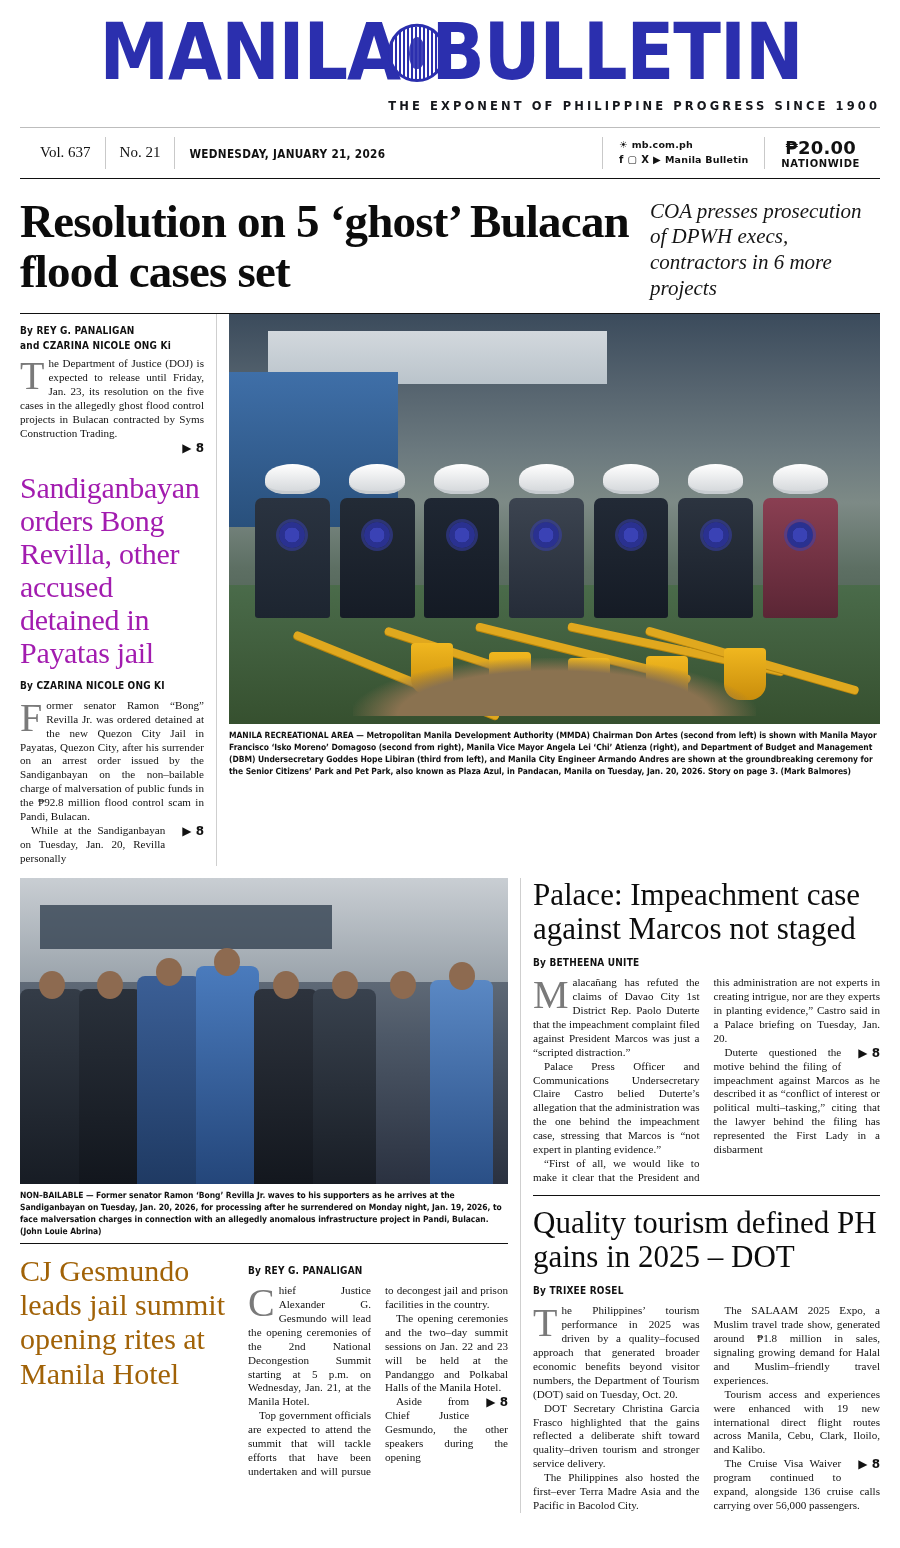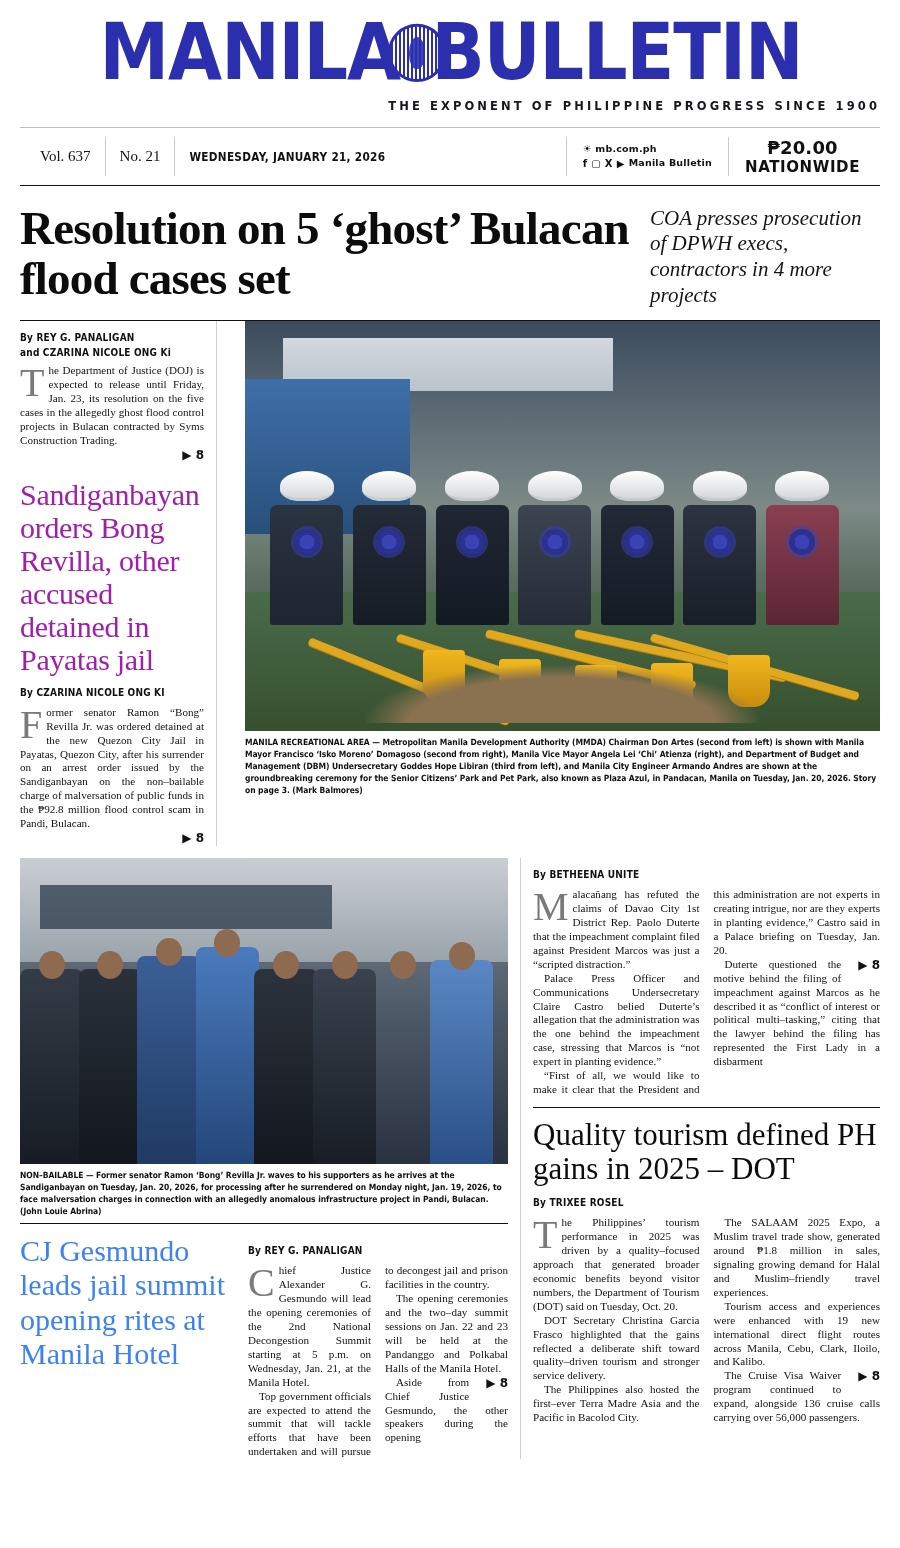--- a/index.html
+++ b/index.html
@@ -86,21 +86,21 @@
     font-size: 9.5px; font-weight: 700; line-height: 1.5;
     padding: 0 16px; letter-spacing:.2px;
   }
   .web .row { display:flex; align-items:center; gap:4px; }
   .soc { display:inline-flex; gap:3px; align-items:center; font-size:10px; }
   .price {
     font-family: "DejaVu Sans", sans-serif;
     text-align:center; padding-left: 16px;
   }
   .price .amt { font-size: 18px; font-weight: 700; letter-spacing:.2px;}
-  .price .nw { font-size: 15px; font-weight: 700; letter-spacing: .6px; }
+  .price .nw { font-size: 10px; font-weight: 700; letter-spacing: .6px; }
 
   
   .lead { display:flex; padding: 18px 36px 0 20px; align-items: flex-start; }
   .lead h1 {
     margin: 0;
     font-family: "Liberation Serif", serif;
     font-weight: 700;
     font-size: 47px;
     line-height: 1.06;
     letter-spacing: -0.8px;
@@ -113,21 +113,21 @@
     font-style: italic;
     font-size: 21px; line-height: 1.22;
     padding-left: 16px; padding-top: 2px;
     color:#151515;
   }
   .lead-rule { border-bottom: 1px solid #111; margin: 12px 20px 0 20px; }
 
   
   .grid { display:flex; padding: 0 20px; }
   .col-left { width: 196px; flex: 0 0 196px; padding-right: 12px; }
-  .col-right { flex: 1 1 auto; padding-left: 28px; border-left: 1px solid #cfcfcf; }
+  .col-right { flex: 1 1 auto; padding-left: 12px; border-left: 1px solid #cfcfcf; }
 
   .byline {
     font-family: "DejaVu Sans", sans-serif;
     font-weight: 700; font-size: 9px;
     letter-spacing: .2px; line-height: 1.45;
     margin: 9px 0 8px 0;
     transform: scaleY(1.2); transform-origin: left top;
   }
 
   p.body {
@@ -225,21 +225,21 @@
     color:#0c0c0c;
   }
   .twocol { column-count: 2; column-gap: 14px; }
   .hr-dark { border-top:1px solid #111; margin:10px 0; }
 
   .cj-wrap { display:flex; gap:12px; }
   .cj-head { width: 216px; flex:0 0 216px; }
   .cj-head h2 {
     margin:0;
     font-family:"Liberation Serif", serif;
-    font-weight:400; font-size:30px; line-height:1.14; color:#3b82f6;
+    font-weight:400; font-size:30px; line-height:1.14; color:#a16207;
   }
   .cj-body { flex:1 1 auto; }
 </style>
 </head>
 <body>
 
 <div class="page">
 
   <div class="masthead">
     <div class="mb-logo">
@@ -276,39 +276,40 @@
       <div class="sep"></div>
       <div class="price">
         <div class="amt">₱20.00</div>
         <div class="nw">NATIONWIDE</div>
       </div>
     </div>
   </div>
 
   <div class="lead">
     <h1>Resolution on 5 ‘ghost’ Bulacan flood cases set</h1>
-    <div class="lead-deck">COA presses prosecution of DPWH execs, contractors in 4 more projects</div>
+    <div class="lead-deck">COA presses prosecution of DPWH execs, contractors in 6 more projects</div>
   </div>
   <div class="lead-rule"></div>
 
   <div class="grid">
 
     <div class="col-left">
       <div class="byline">
         <div>By REY G. PANALIGAN</div>
         <div>and CZARINA NICOLE ONG Ki</div>
       </div>
       <p class="body dropcap">The Department of Justice (DOJ) is expected to release until Friday, Jan. 23, its resolution on the five cases in the allegedly ghost flood control projects in Bulacan contracted by Syms Construction Trading.</p>
       <div style="text-align:right" class="jump">▶ 8</div>
 
       <h2 class="head2">Sandiganbayan orders Bong Revilla, other accused detained in Payatas jail</h2>
       <div class="byline">By CZARINA NICOLE ONG KI</div>
       <p class="body dropcap">Former senator Ramon “Bong” Revilla Jr. was ordered detained at the new Quezon City Jail in Payatas, Quezon City, after his surrender on an arrest order issued by the Sandiganbayan on the non–bailable charge of malversation of public funds in the ₱92.8 million flood control scam in Pandi, Bulacan.</p>
       <p class="body">
         <span class="jump jump-inline">▶ 8</span>
+        <span>While at the Sandiganbayan on Tuesday, Jan. 20, Revilla personally</span>
       </p>
     </div>
 
     <div class="col-right">
       <div class="photo scene1">
         <div class="banner"></div>
         <div class="bus"></div>
         <div class="turf"></div>
 
         <div class="person" style="left:4%;">
@@ -417,20 +418,21 @@
             <p class="body">
               <span class="jump jump-inline">▶ 8</span>
               <span>Aside from Chief Justice Gesmundo, the other speakers during the opening</span>
             </p>
           </div>
         </div>
       </div>
     </div>
 
     <div class="lower-right">
+      <h2 class="bighead">Palace: Impeachment case against Marcos not staged</h2>
       <div class="byline">By BETHEENA UNITE</div>
       <div class="twocol">
         <p class="body dropcap">Malacañang has refuted the claims of Davao City 1st District Rep. Paolo Duterte that the impeachment complaint filed against President Marcos was just a “scripted distraction.”</p>
         <p class="body">Palace Press Officer and Communications Undersecretary Claire Castro belied Duterte’s allegation that the administration was the one behind the impeachment case, stressing that Marcos is “not expert in planting evidence.”</p>
         <p class="body">“First of all, we would like to make it clear that the President and this administration are not experts in creating intrigue, nor are they experts in planting evidence,” Castro said in a Palace briefing on Tuesday, Jan. 20.</p>
         <p class="body">
           <span class="jump jump-inline">▶ 8</span>
           <span>Duterte questioned the motive behind the filing of impeachment against Marcos as he described it as “conflict of interest or political multi–tasking,” citing that the lawyer behind the filing has represented the First Lady in a disbarment</span>
         </p>
       </div>

